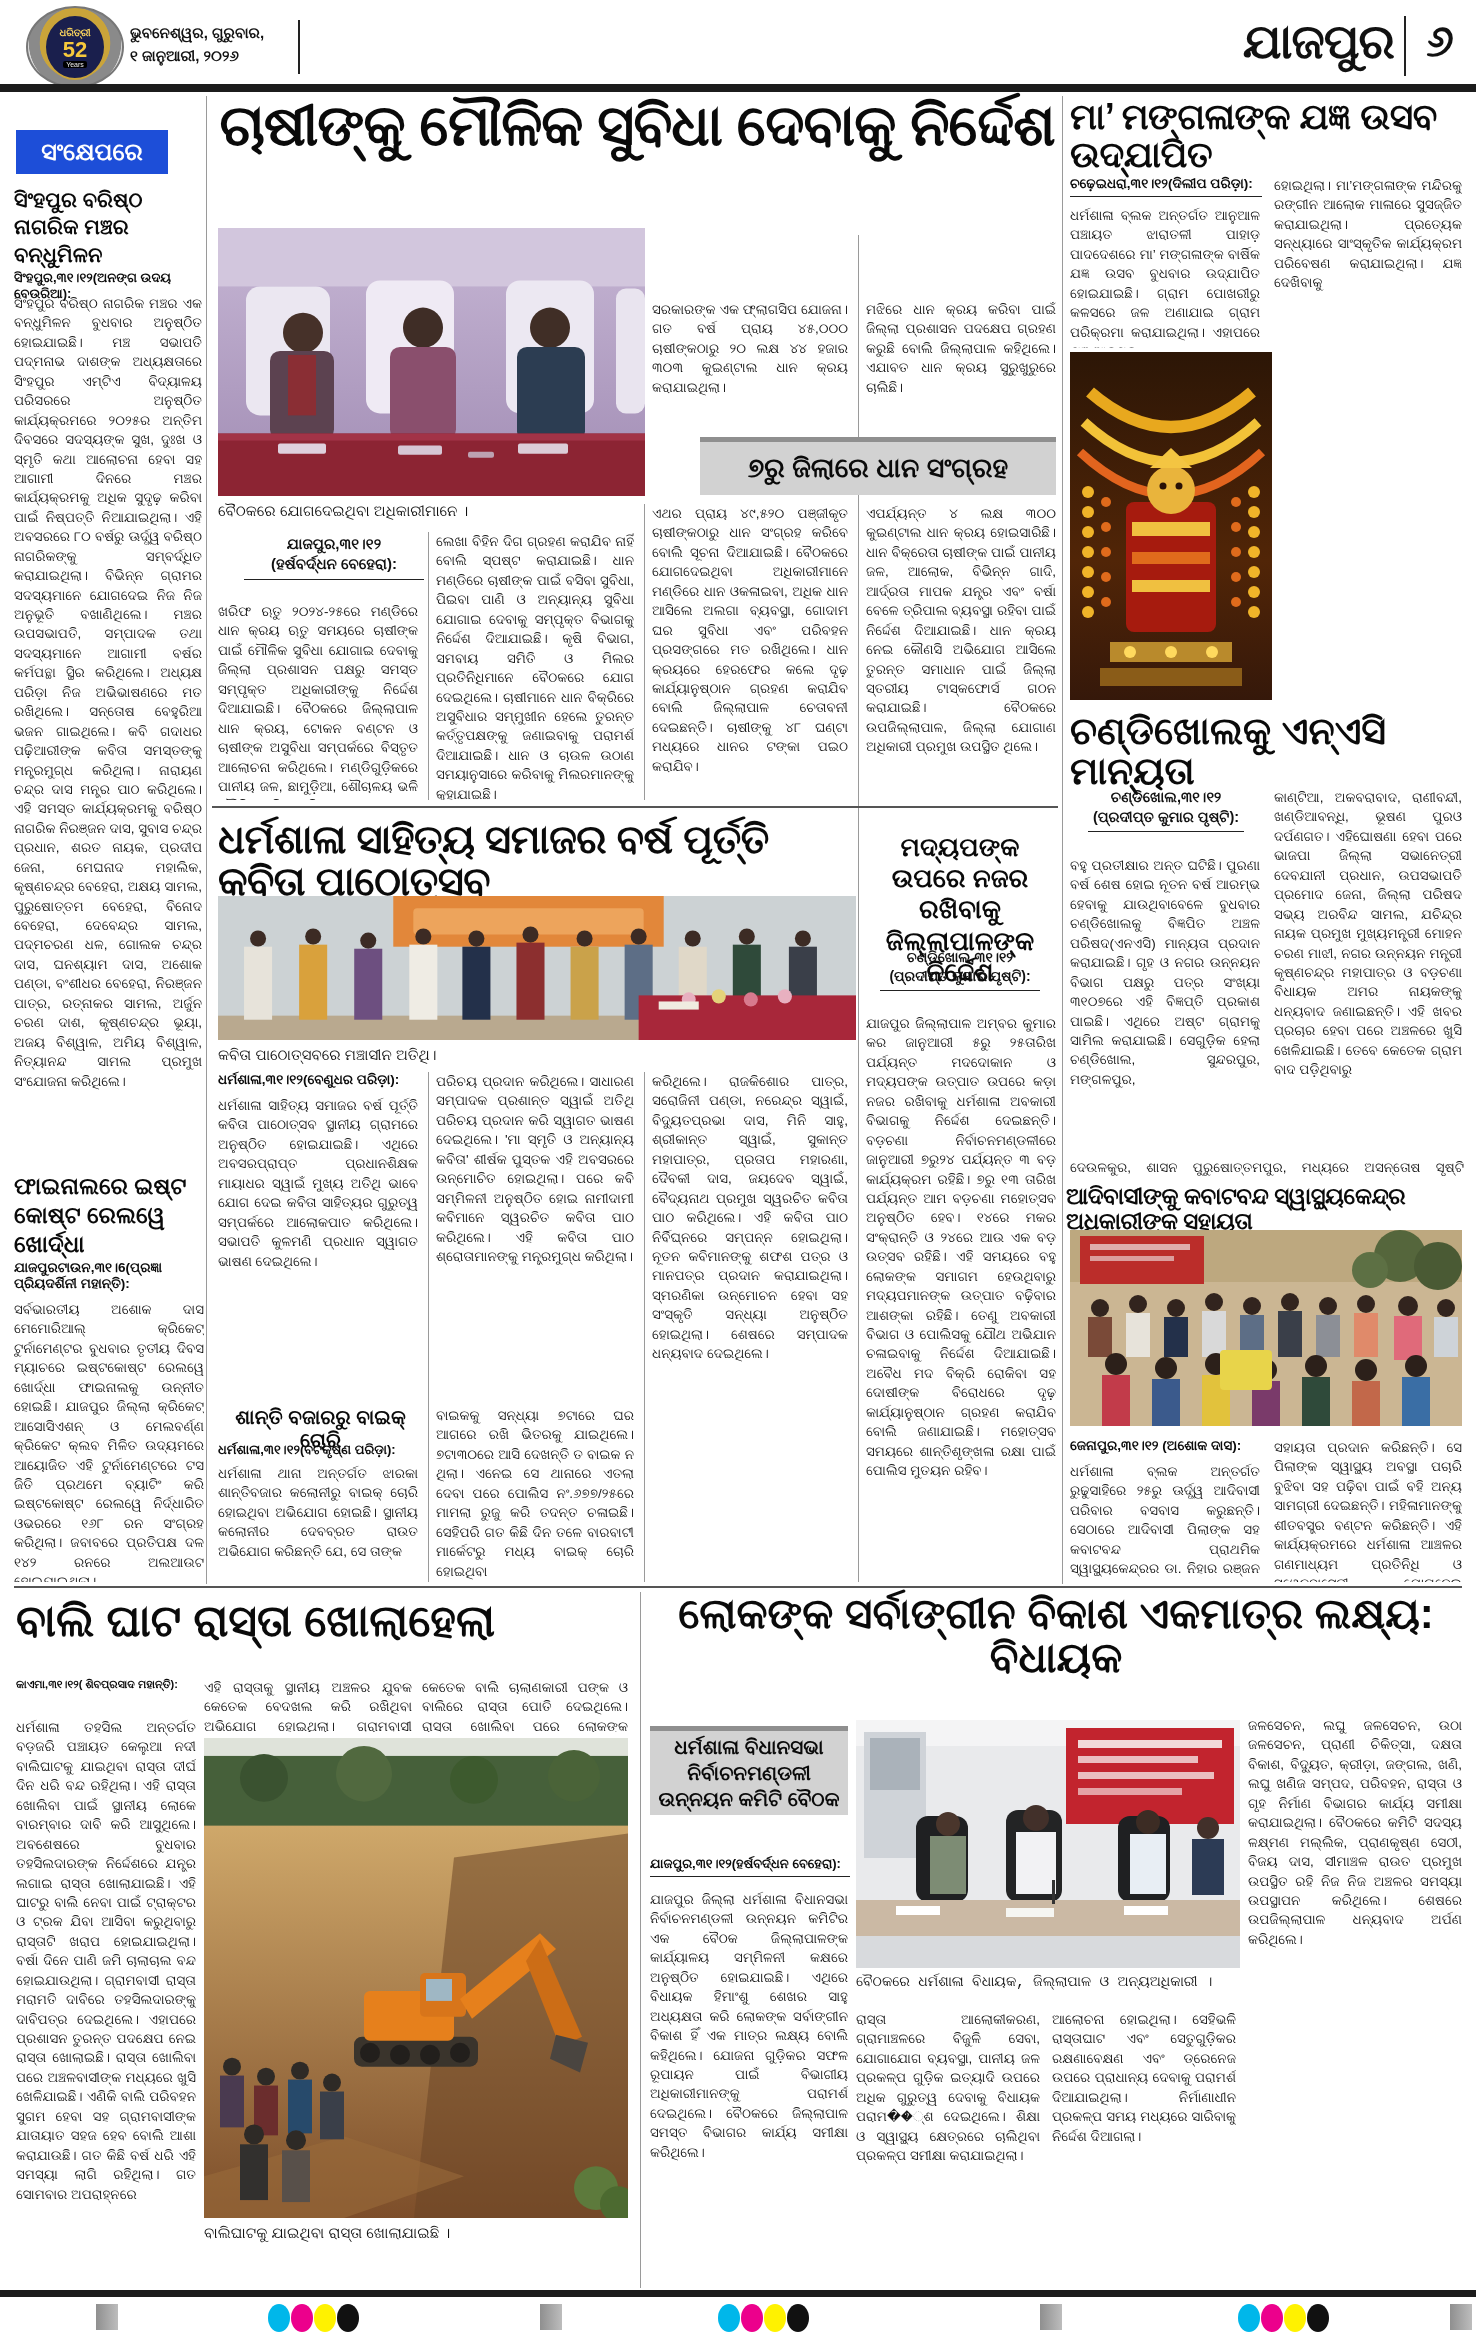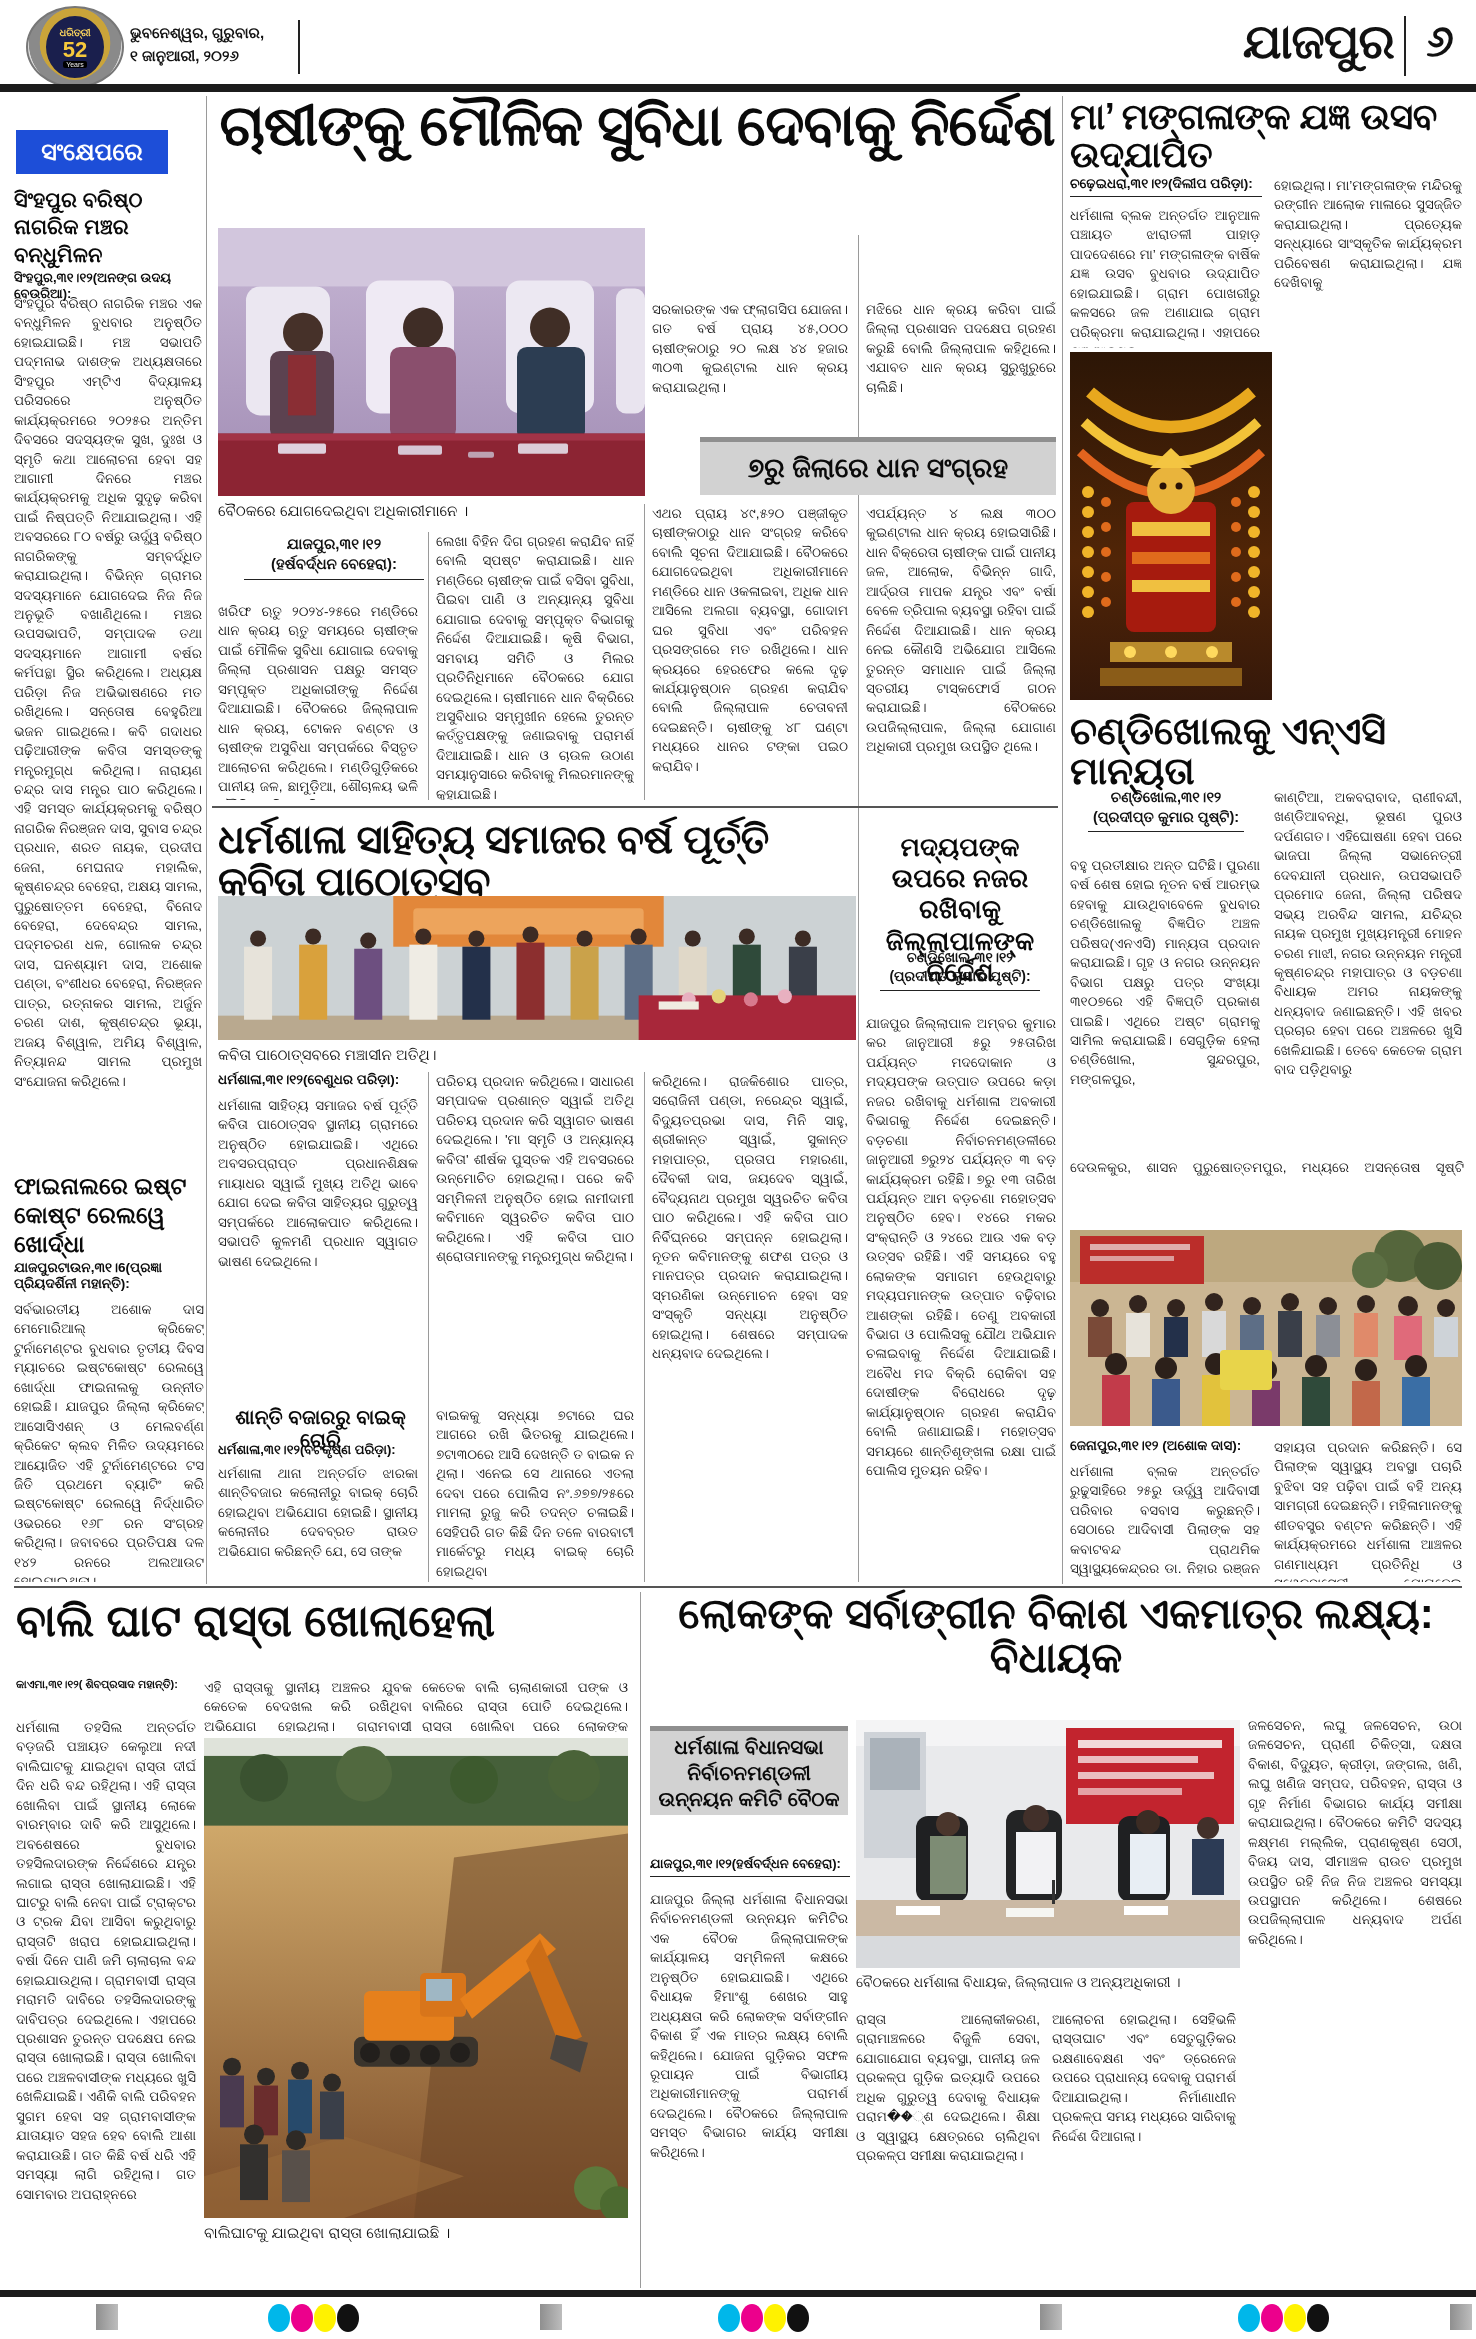--- a/index.html
+++ b/index.html
@@ -233,20 +233,21 @@
     </svg>
   </div>
 
   <div class="abs hl" style="left:1070px;top:712px;width:394px;font-size:38px;line-height:1.05;">ଚଣ୍ଡିଖୋଲକୁ ଏନ୍‌ଏସି ମାନ୍ୟତା</div>
   <div class="abs byline-c underl" style="left:1088px;top:788px;width:156px;font-size:14.5px;">ଚଣ୍ଡିଖୋଲ,୩୧।୧୨
 (ପ୍ରଦୀପ୍ତ କୁମାର ପୃଷ୍ଟି):</div>
   <div class="abs bt" style="left:1070px;top:856px;width:190px;height:298px;">ବହୁ ପ୍ରତୀକ୍ଷାର ଅନ୍ତ ଘଟିଛି। ପୁରଣା ବର୍ଷ ଶେଷ ହୋଇ ନୂତନ ବର୍ଷ ଆରମ୍ଭ ହେବାକୁ ଯାଉଥିବାବେଳେ ବୁଧବାର ଚଣ୍ଡିଖୋଲକୁ ବିଜ୍ଞପିତ ଅଞ୍ଚଳ ପରିଷଦ(ଏନଏସି) ମାନ୍ୟତା ପ୍ରଦାନ କରାଯାଇଛି। ଗୃହ ଓ ନଗର ଉନ୍ନୟନ ବିଭାଗ ପକ୍ଷରୁ ପତ୍ର ସଂଖ୍ୟା ୩୧୦୭ରେ ଏହି ବିଜ୍ଞପ୍ତି ପ୍ରକାଶ ପାଇଛି। ଏଥିରେ ଅଷ୍ଟ ଗ୍ରାମକୁ ସାମିଲ କରାଯାଇଛି। ସେଗୁଡ଼ିକ ହେଲା ଚଣ୍ଡିଖୋଲ, ସୁନ୍ଦରପୁର, ମଙ୍ଗଳପୁର,</div>
   <div class="abs bt" style="left:1274px;top:788px;width:188px;height:366px;">କାଣ୍ଟିଆ, ଅକବରାବାଦ, ରାଣୀବନ୍ଦୀ, ଖଣ୍ଡିଆବନ୍ଧି, ଭୂଷଣ ପୁରଓ ଦର୍ପଣଗତ। ଏହିଘୋଷଣା ହେବା ପରେ ଭାଜପା ଜିଲ୍ଲା ସଭାନେତ୍ରୀ ଦେବଯାନୀ ପ୍ରଧାନ, ଉପସଭାପତି ପ୍ରମୋଦ ଜେନା, ଜିଲ୍ଲା ପରିଷଦ ସଭ୍ୟ ଅରବିନ୍ଦ ସାମଲ, ଯଚିନ୍ଦ୍ର ନାୟକ ପ୍ରମୁଖ ମୁଖ୍ୟମନ୍ତ୍ରୀ ମୋହନ ଚରଣ ମାଝୀ, ନଗର ଉନ୍ନୟନ ମନ୍ତ୍ରୀ କୃଷ୍ଣଚନ୍ଦ୍ର ମହାପାତ୍ର ଓ ବଡ଼ଚଣା ବିଧାୟକ ଅମର ନାୟକଙ୍କୁ ଧନ୍ୟବାଦ ଜଣାଇଛନ୍ତି। ଏହି ଖବର ପ୍ରଚାର ହେବା ପରେ ଅଞ୍ଚଳରେ ଖୁସି ଖେଳିଯାଇଛି। ତେବେ କେତେକ ଗ୍ରାମ ବାଦ ପଡ଼ିଥିବାରୁ</div>
   <div class="abs bt" style="left:1070px;top:1158px;width:394px;height:22px;">ଦେଉଳକୁର, ଶାସନ ପୁରୁଷୋତ୍ତମପୁର,   ମଧ୍ୟରେ ଅସନ୍ତୋଷ ସୃଷ୍ଟି ହୋଇଥିଲା।</div>
 
+  <div class="abs hl" style="left:1066px;top:1184px;width:400px;font-size:23px;line-height:1.1;letter-spacing:-0.5px;">ଆଦିବାସୀଙ୍କୁ କବାଟବନ୍ଦ ସ୍ୱାସ୍ଥ୍ୟକେନ୍ଦ୍ର ଅଧିକାରୀଙ୍କ ସହାୟତା</div>
   <div class="abs photo" style="left:1070px;top:1230px;width:392px;height:196px;">
     <svg viewBox="0 0 392 196" preserveAspectRatio="none">
       <rect width="392" height="196" fill="#cbb693"></rect>
       <rect x="0" y="0" width="392" height="52" fill="#bda87f"></rect>
       <circle cx="330" cy="26" r="26" fill="#55663c"></circle>
         <circle cx="368" cy="36" r="24" fill="#4a5a34"></circle>
         <circle cx="300" cy="40" r="18" fill="#5d7044"></circle>
       <rect x="10" y="6" width="124" height="48" fill="#bb2d2a"></rect>
       <rect x="20" y="14" width="100" height="6" fill="#e8cdcd" opacity="0.8"></rect>
       <rect x="20" y="26" width="84" height="5" fill="#e8cdcd" opacity="0.7"></rect>
@@ -380,21 +381,21 @@
       <circle cx="352" cy="108" r="11" fill="#42302a"></circle>
         <rect x="336" y="119" width="32" height="56" fill="#2c3b55"></rect>
       <rect x="0" y="180" width="384" height="36" fill="#cbb9a4"></rect>
       <rect x="40" y="186" width="44" height="9" fill="#fff"></rect>
       <rect x="150" y="188" width="48" height="9" fill="#f6f6f2"></rect>
       <rect x="268" y="186" width="44" height="9" fill="#fff"></rect>
       <rect x="196" y="160" width="3" height="24" fill="#333"></rect>
       <rect x="0" y="216" width="384" height="32" fill="#d8dadd"></rect>
     </svg>
   </div>
-  <div class="abs cap" style="left:856px;top:1974px;width:384px;font-size:14px;">ବୈଠକରେ ଧର୍ମଶାଳା ବିଧାୟକ, ଜିଲ୍ଲାପାଳ ଓ ଅନ୍ୟଅଧିକାରୀ ।</div>
+  <div class="abs cap" style="left:856px;top:1974px;width:384px;font-size:14px;font-family:Liberation Mono, monospace;">ବୈଠକରେ ଧର୍ମଶାଳା ବିଧାୟକ, ଜିଲ୍ଲାପାଳ ଓ ଅନ୍ୟଅଧିକାରୀ ।</div>
   <div class="abs bt" style="left:856px;top:2010px;width:184px;height:278px;">ରାସ୍ତା ଆଲୋକୀକରଣ, ଗ୍ରାମାଞ୍ଚଳରେ ବିଜୁଳି ସେବା, ଯୋଗାଯୋଗ ବ୍ୟବସ୍ଥା, ପାନୀୟ ଜଳ ପ୍ରକଳ୍ପ ଗୁଡ଼ିକ ଇତ୍ୟାଦି ଉପରେ ଅଧିକ ଗୁରୁତ୍ୱ ଦେବାକୁ ବିଧାୟକ ପରାମ��୍ଶ ଦେଇଥିଲେ। ଶିକ୍ଷା ଓ ସ୍ୱାସ୍ଥ୍ୟ କ୍ଷେତ୍ରରେ ଚାଲିଥିବା ପ୍ରକଳ୍ପ ସମୀକ୍ଷା କରାଯାଇଥିଲା।</div>
   <div class="abs bt" style="left:1052px;top:2010px;width:184px;height:278px;">ଆଲୋଚନା ହୋଇଥିଲା। ସେହିଭଳି ରାସ୍ତାଘାଟ ଏବଂ ସେତୁଗୁଡ଼ିକର ରକ୍ଷଣାବେକ୍ଷଣ ଏବଂ ଡ୍ରେନେଜ ଉପରେ ପ୍ରାଧାନ୍ୟ ଦେବାକୁ ପରାମର୍ଶ ଦିଆଯାଇଥିଲା। ନିର୍ମାଣାଧୀନ ପ୍ରକଳ୍ପ ସମୟ ମଧ୍ୟରେ ସାରିବାକୁ ନିର୍ଦ୍ଦେଶ ଦିଆଗଲା।</div>
   <div class="abs bt" style="left:1248px;top:1716px;width:214px;height:572px;">ଜଳସେଚନ, ଲଘୁ ଜଳସେଚନ, ଉଠା ଜଳସେଚନ, ପ୍ରାଣୀ ଚିକିତ୍ସା, ଦକ୍ଷତା ବିକାଶ, ବିଦ୍ୟୁତ, କ୍ରୀଡ଼ା, ଜଙ୍ଗଲ, ଖଣି, ଲଘୁ ଖଣିଜ ସମ୍ପଦ, ପରିବହନ, ରାସ୍ତା ଓ ଗୃହ ନିର୍ମାଣ ବିଭାଗର କାର୍ଯ୍ୟ ସମୀକ୍ଷା କରାଯାଇଥିଲା। ବୈଠକରେ କମିଟି ସଦସ୍ୟ ଳକ୍ଷ୍ମଣ ମଲ୍ଲିକ, ପ୍ରାଣକୃଷ୍ଣ ସେଠୀ, ବିଜୟ ଦାସ, ସୀମାଞ୍ଚଳ ରାଉତ ପ୍ରମୁଖ ଉପସ୍ଥିତ ରହି ନିଜ ନିଜ ଅଞ୍ଚଳର ସମସ୍ୟା ଉପସ୍ଥାପନ କରିଥିଲେ। ଶେଷରେ ଉପଜିଲ୍ଲାପାଳ ଧନ୍ୟବାଦ ଅର୍ପଣ କରିଥିଲେ।</div>
 
   <div class="abs rule-h" style="left:0;top:2290px;width:1476px;height:7px;"></div>
   <div class="marks">
     <span class="gsq" style="left:96px;"></span>
     <span class="cmyk" style="left:268px;">
       <i style="background:#00b7ea"></i>
         <i style="background:#ec008c"></i>

